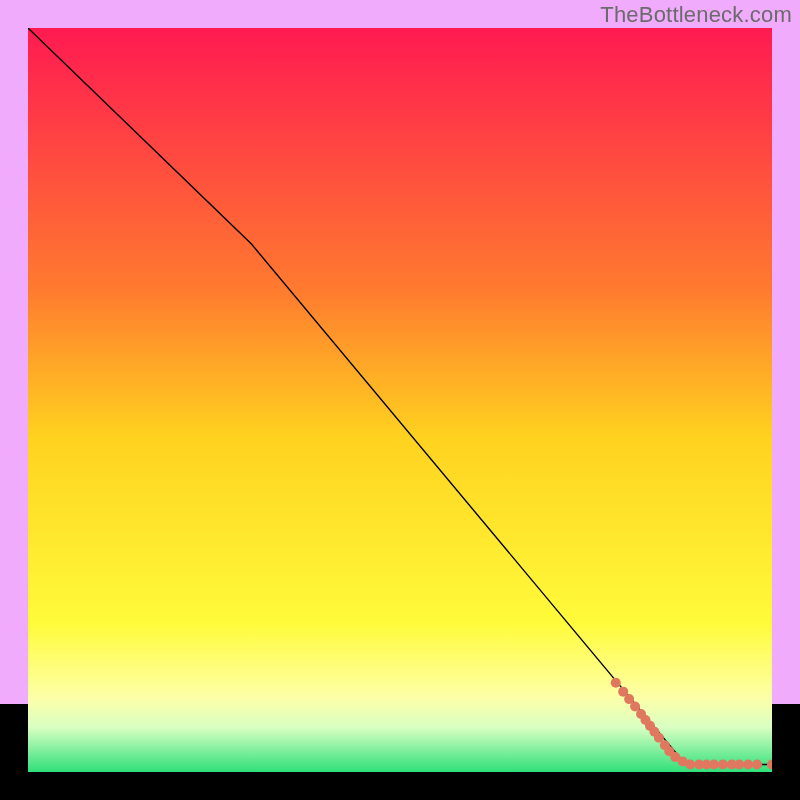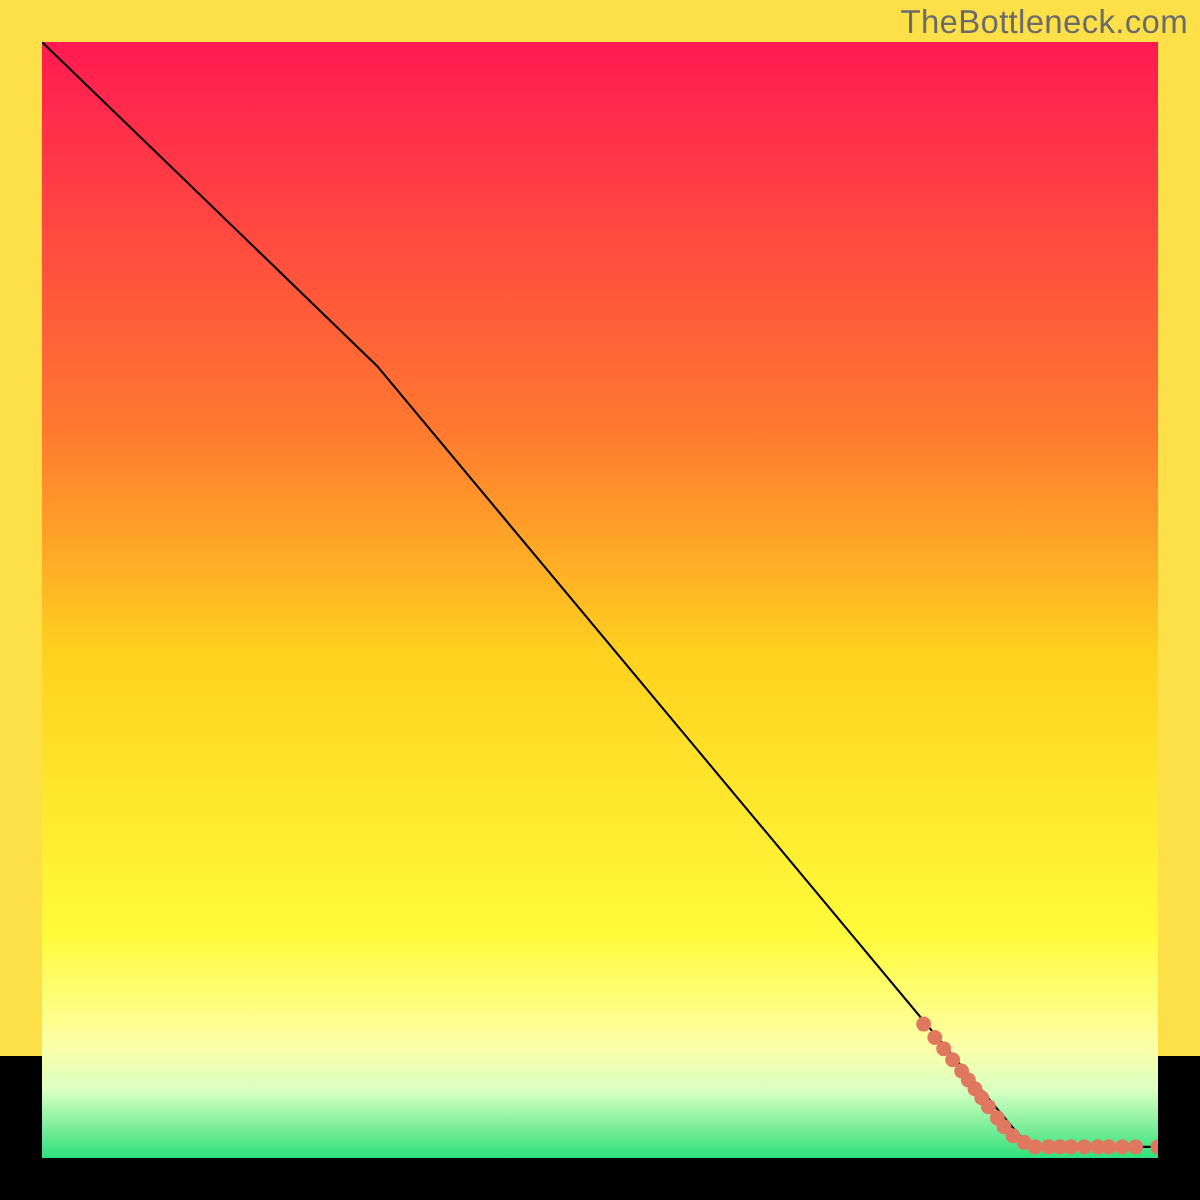--- a/index.html
+++ b/index.html
@@ -10,21 +10,21 @@
     background: #000;
     overflow: hidden;
     font-family: Arial, Helvetica, sans-serif;
   }
   .frame {
     position: absolute;
     left: 0;
     top: 0;
     width: 800px;
     height: 704px;
-    background: #fde047;
+    background: #f0abfc;
   }
   .watermark {
     position: absolute;
     top: 2px;
     right: 8px;
     color: #6b6b6b;
     font-size: 22px;
     font-weight: 400;
     letter-spacing: 0.2px;
     user-select: none;

